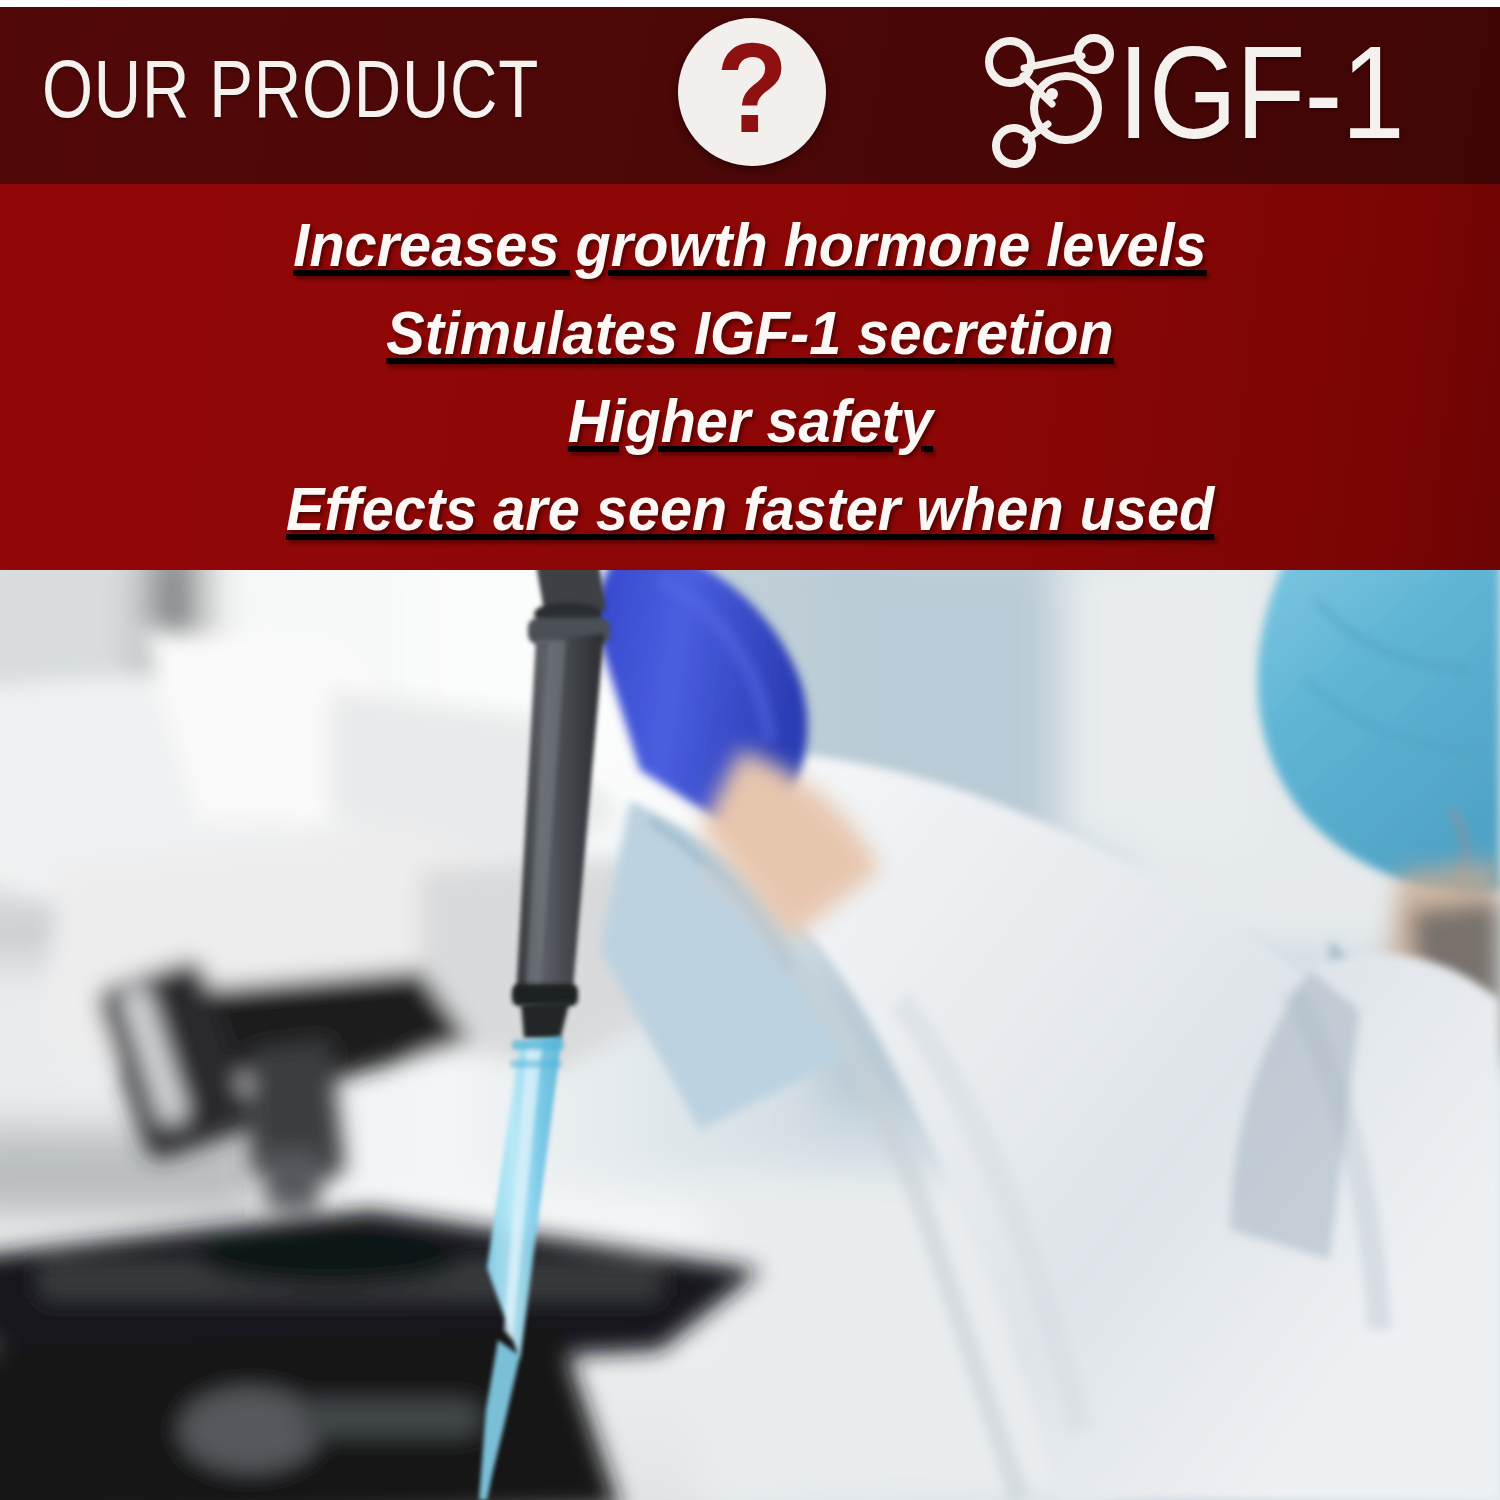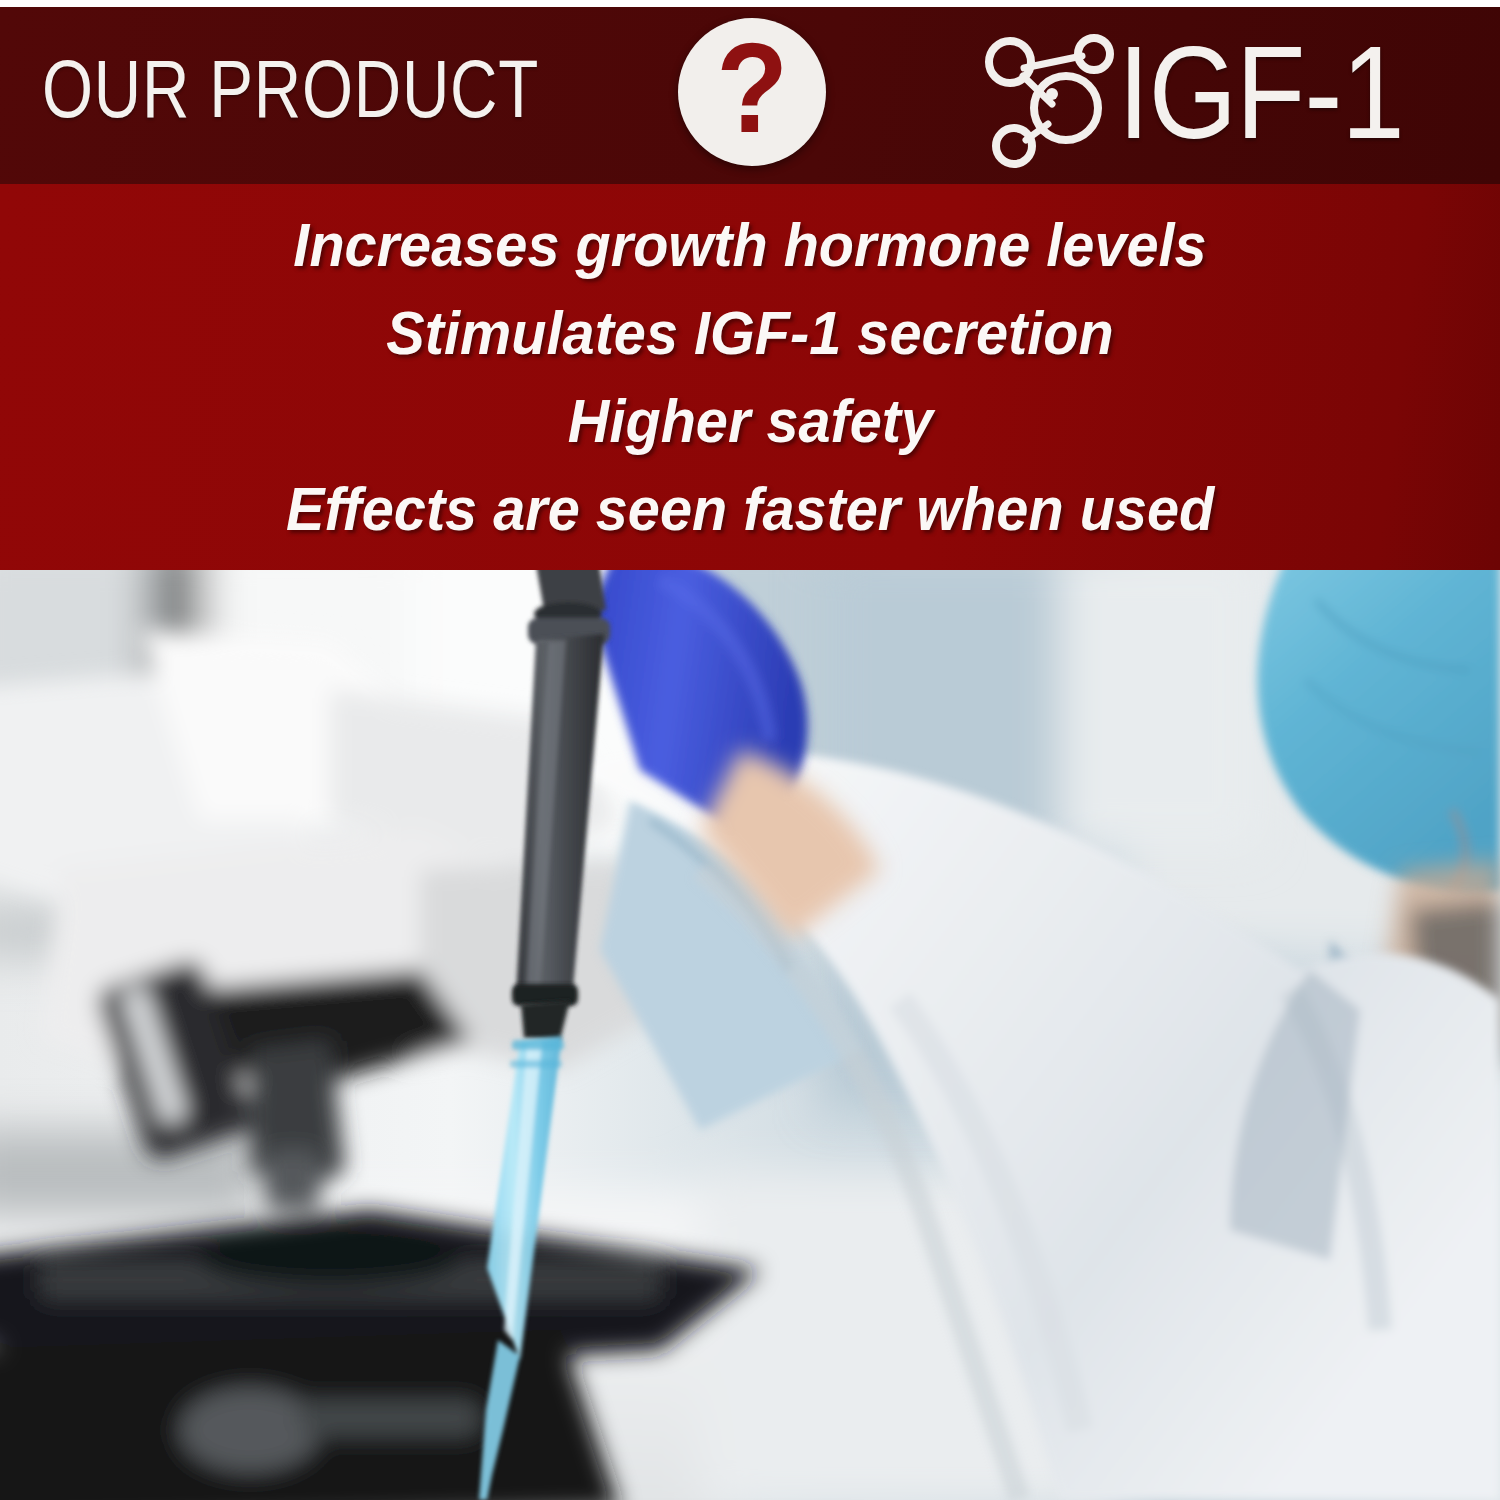--- a/index.html
+++ b/index.html
@@ -102,20 +102,21 @@
     left: 0; top: 184px;
     width: 1500px;
     height: 386px;
     background: #8c0606;
     background-image: linear-gradient(97deg, #910707 0%, #8c0606 62%, #7a0505 92%, #6d0404 100%);
     display: flex;
     flex-direction: column;
     align-items: center;
     justify-content: center;
     overflow: hidden;
+    text-decoration: underline;
   }
   .claim-line {
     font-family: "Liberation Sans Narrow", "Liberation Sans", sans-serif;
     font-size: 62px;
     line-height: 88px;
     font-weight: 700;
     font-style: italic;
     color: #fbf8f6;
     white-space: nowrap;
     transform: scaleX(0.93);

